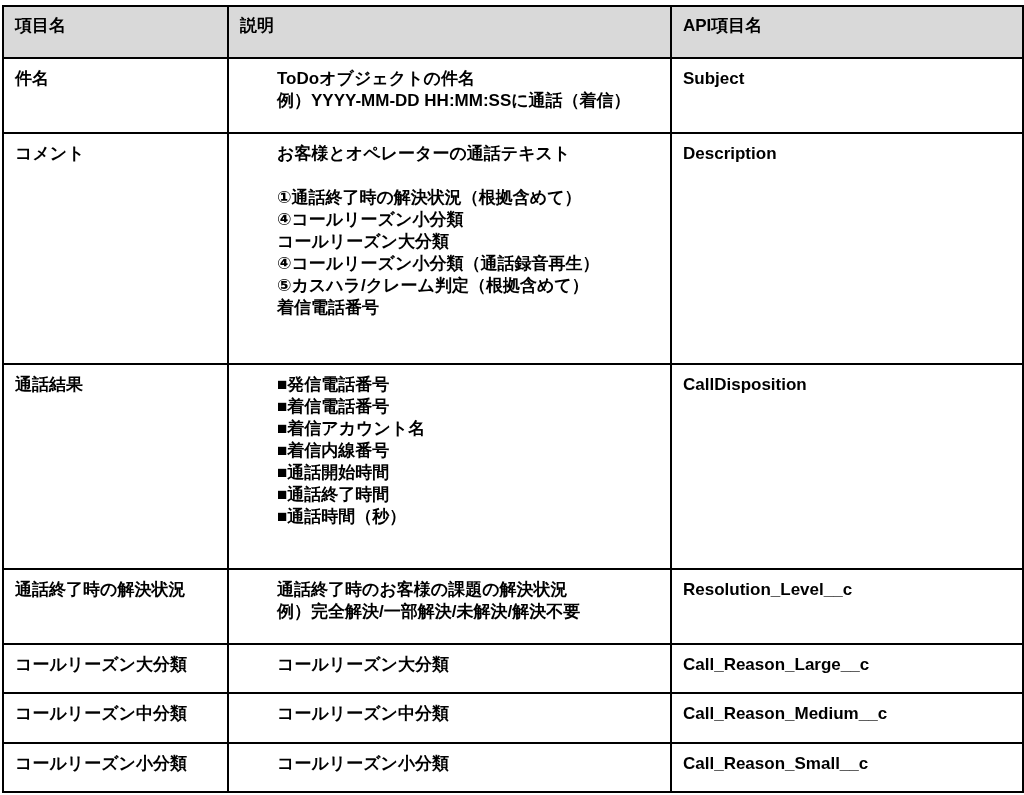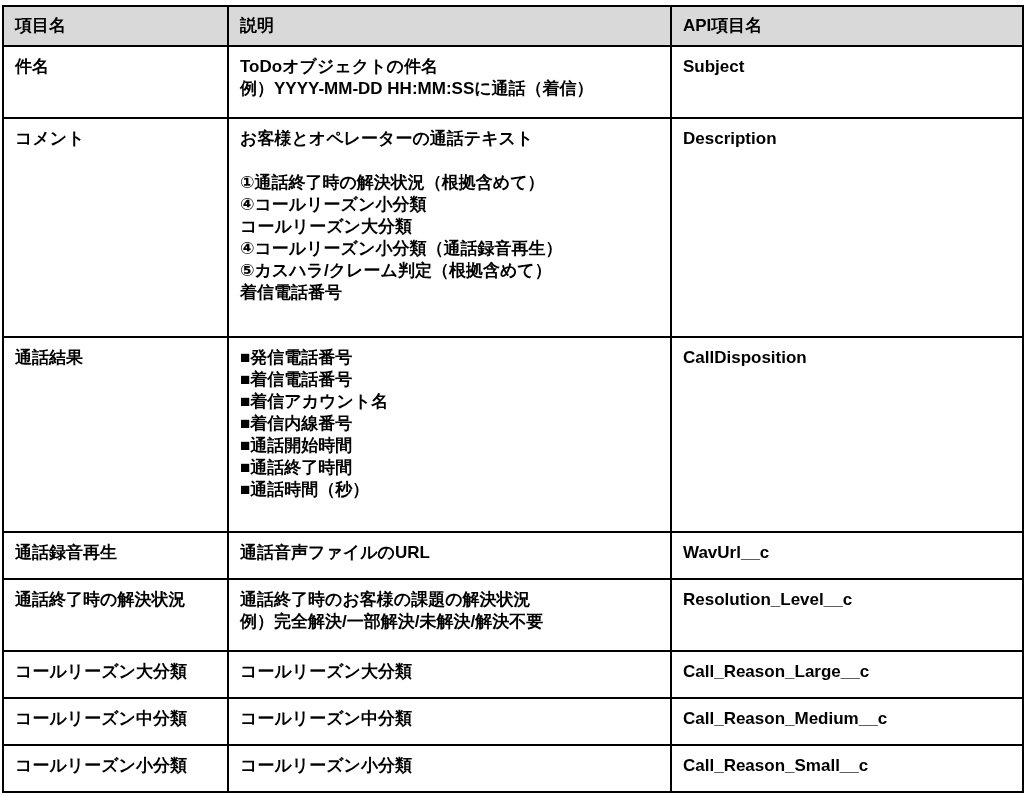--- a/index.html
+++ b/index.html
@@ -32,23 +32,23 @@
     padding: 9px 8px 9px 11px;
     font-size: 17px;
     line-height: 22px;
     font-weight: bold;
     color: #000000;
     overflow: hidden;
   }
   table.mapping thead th {
     background: #d9d9d9;
     padding-top: 8px;
-    padding-bottom: 8px;
+    padding-bottom: 20px;
   }
-  .line { min-height: 22px; white-space: pre-wrap; }
+  .line { min-height: 22px; white-space: pre-wrap; margin-left: 37px; }
 </style>
 </head>
 <body>
 
 <div class="page">
   <table class="mapping">
     <colgroup>
       <col class="c1">
         <col class="c2">
         <col class="c3">
@@ -90,27 +90,20 @@
             <div class="line">■着信電話番号</div>
             <div class="line">■着信アカウント名</div>
             <div class="line">■着信内線番号</div>
             <div class="line">■通話開始時間</div>
             <div class="line">■通話終了時間</div>
             <div class="line">■通話時間（秒）</div>
           </td>
           <td>CallDisposition</td>
         </tr>
         <tr>
-          <td>通話録音再生</td>
-          <td>
-            <div class="line">通話音声ファイルのURL</div>
-          </td>
-          <td>WavUrl__c</td>
-        </tr>
-        <tr>
           <td>通話終了時の解決状況</td>
           <td>
             <div class="line">通話終了時のお客様の課題の解決状況</div>
             <div class="line">例）完全解決/一部解決/未解決/解決不要</div>
           </td>
           <td>Resolution_Level__c</td>
         </tr>
         <tr>
           <td>コールリーズン大分類</td>
           <td>

